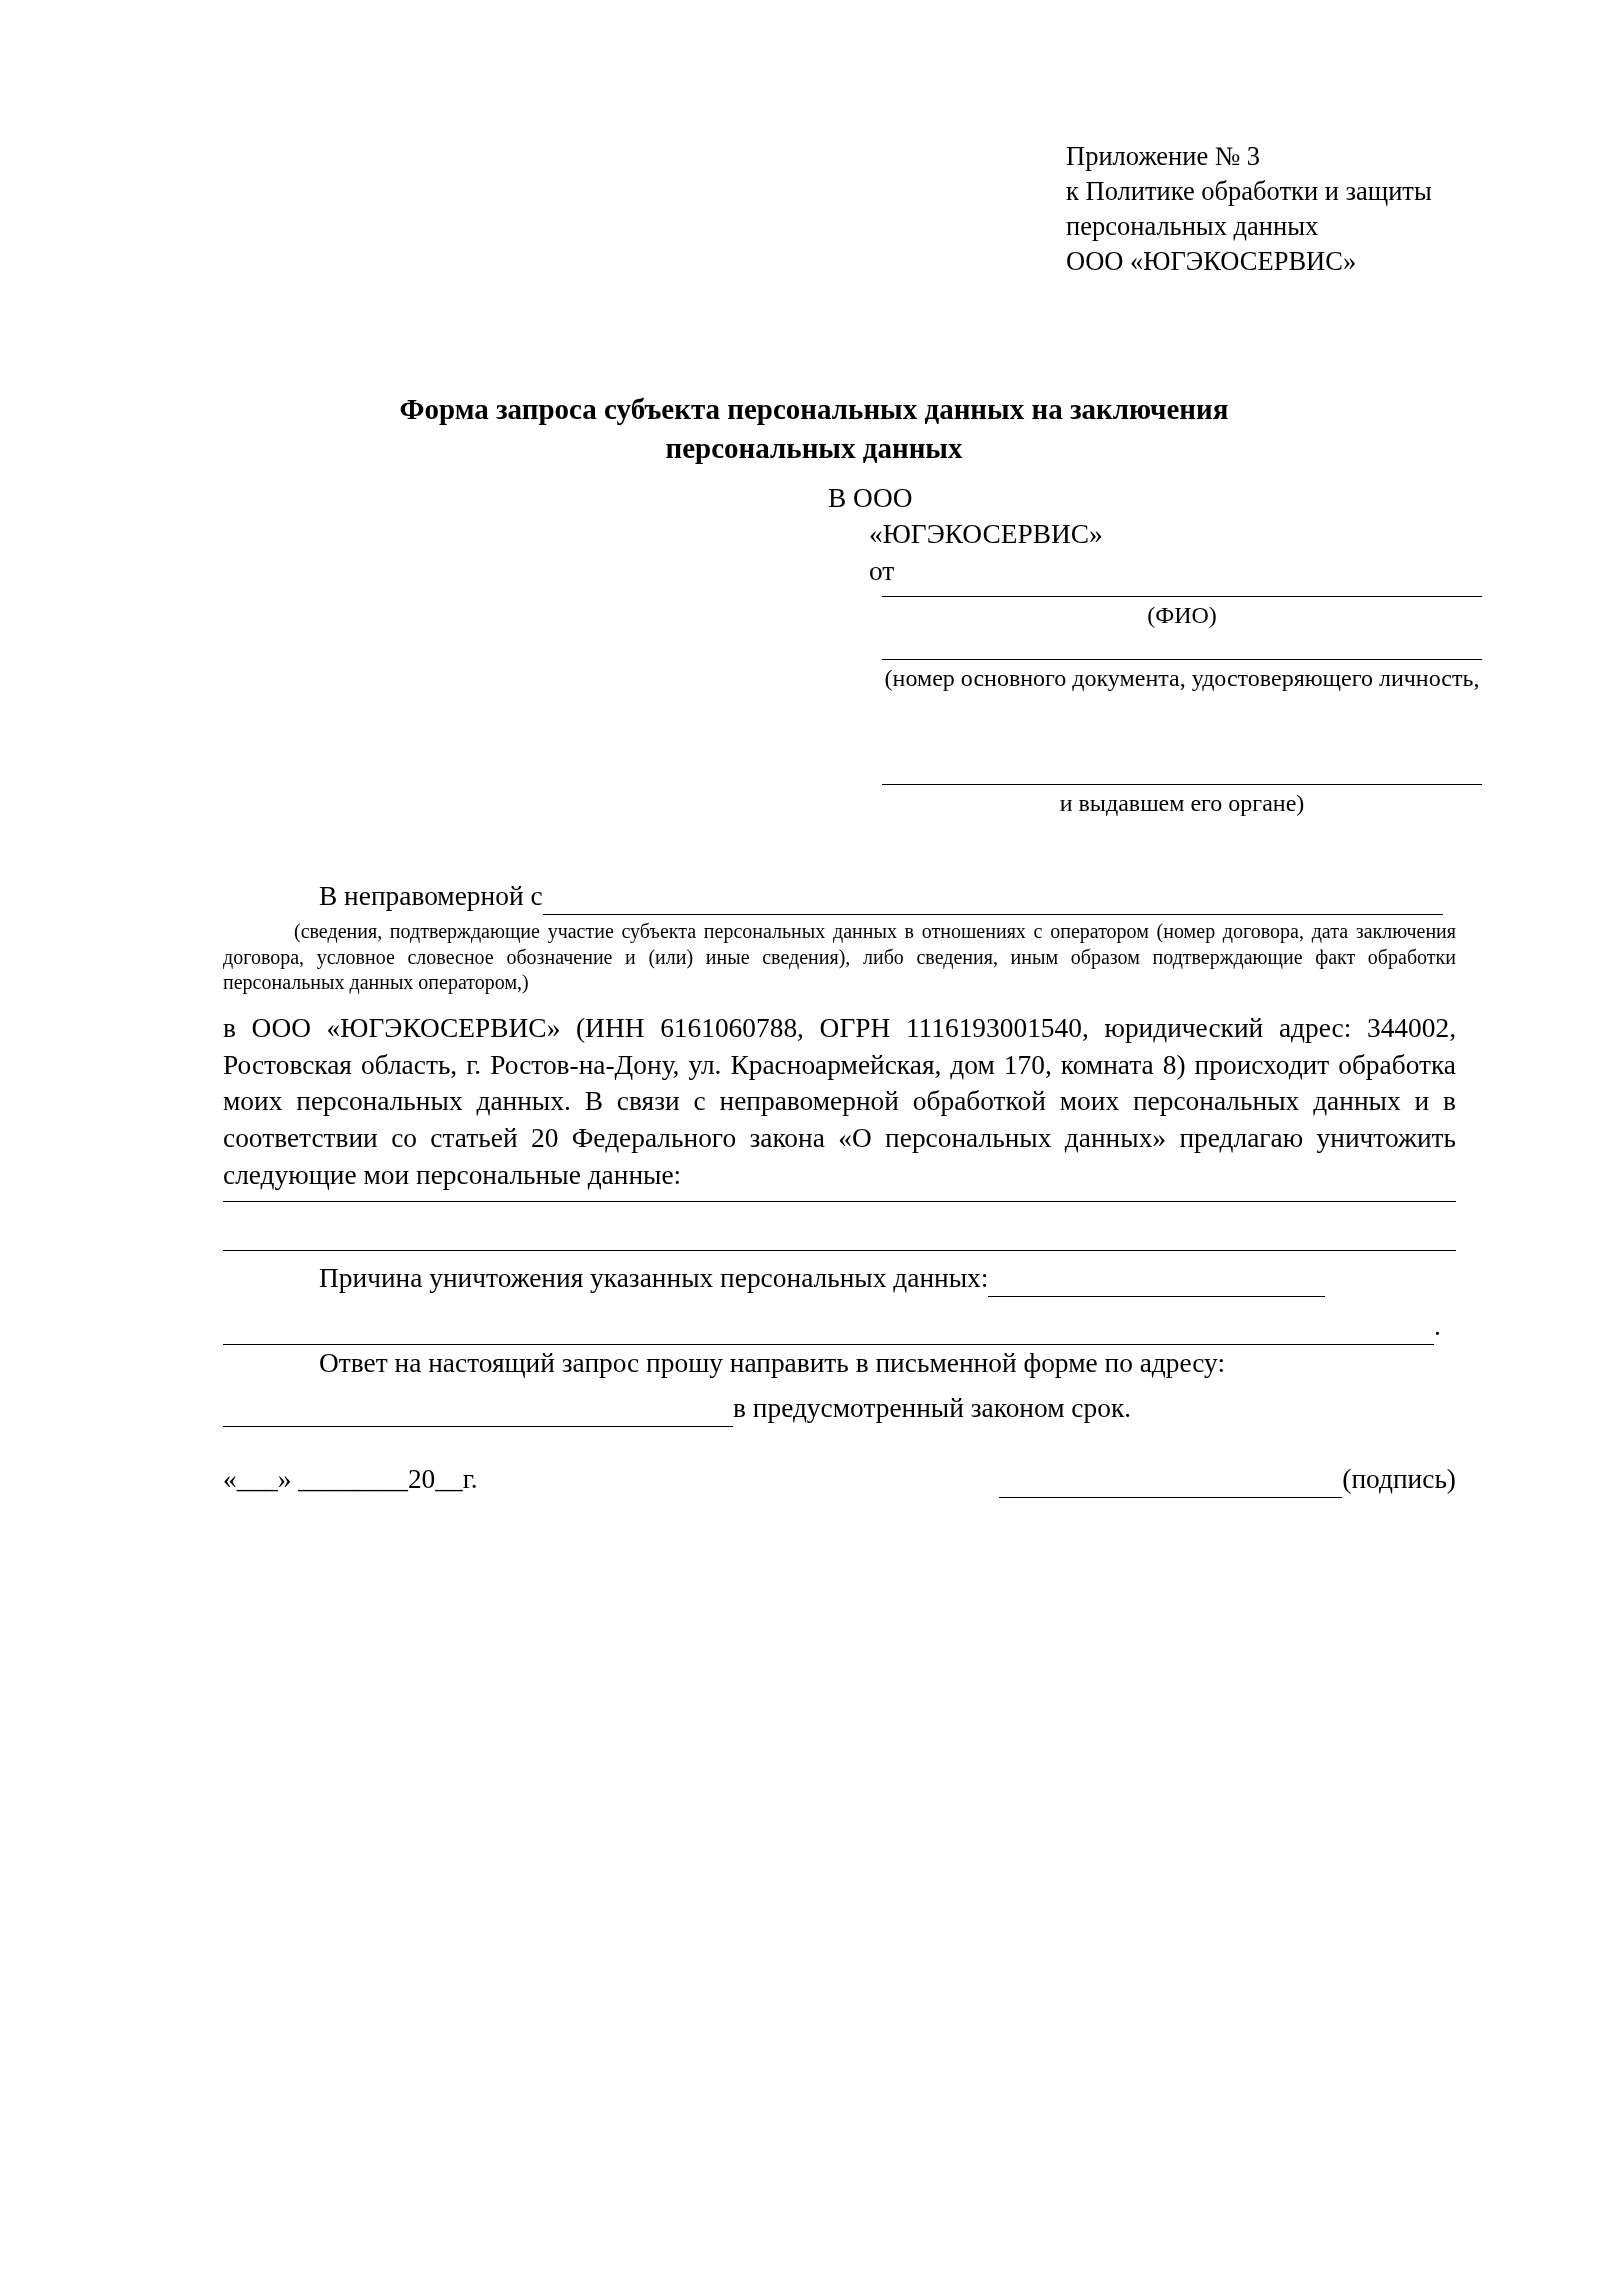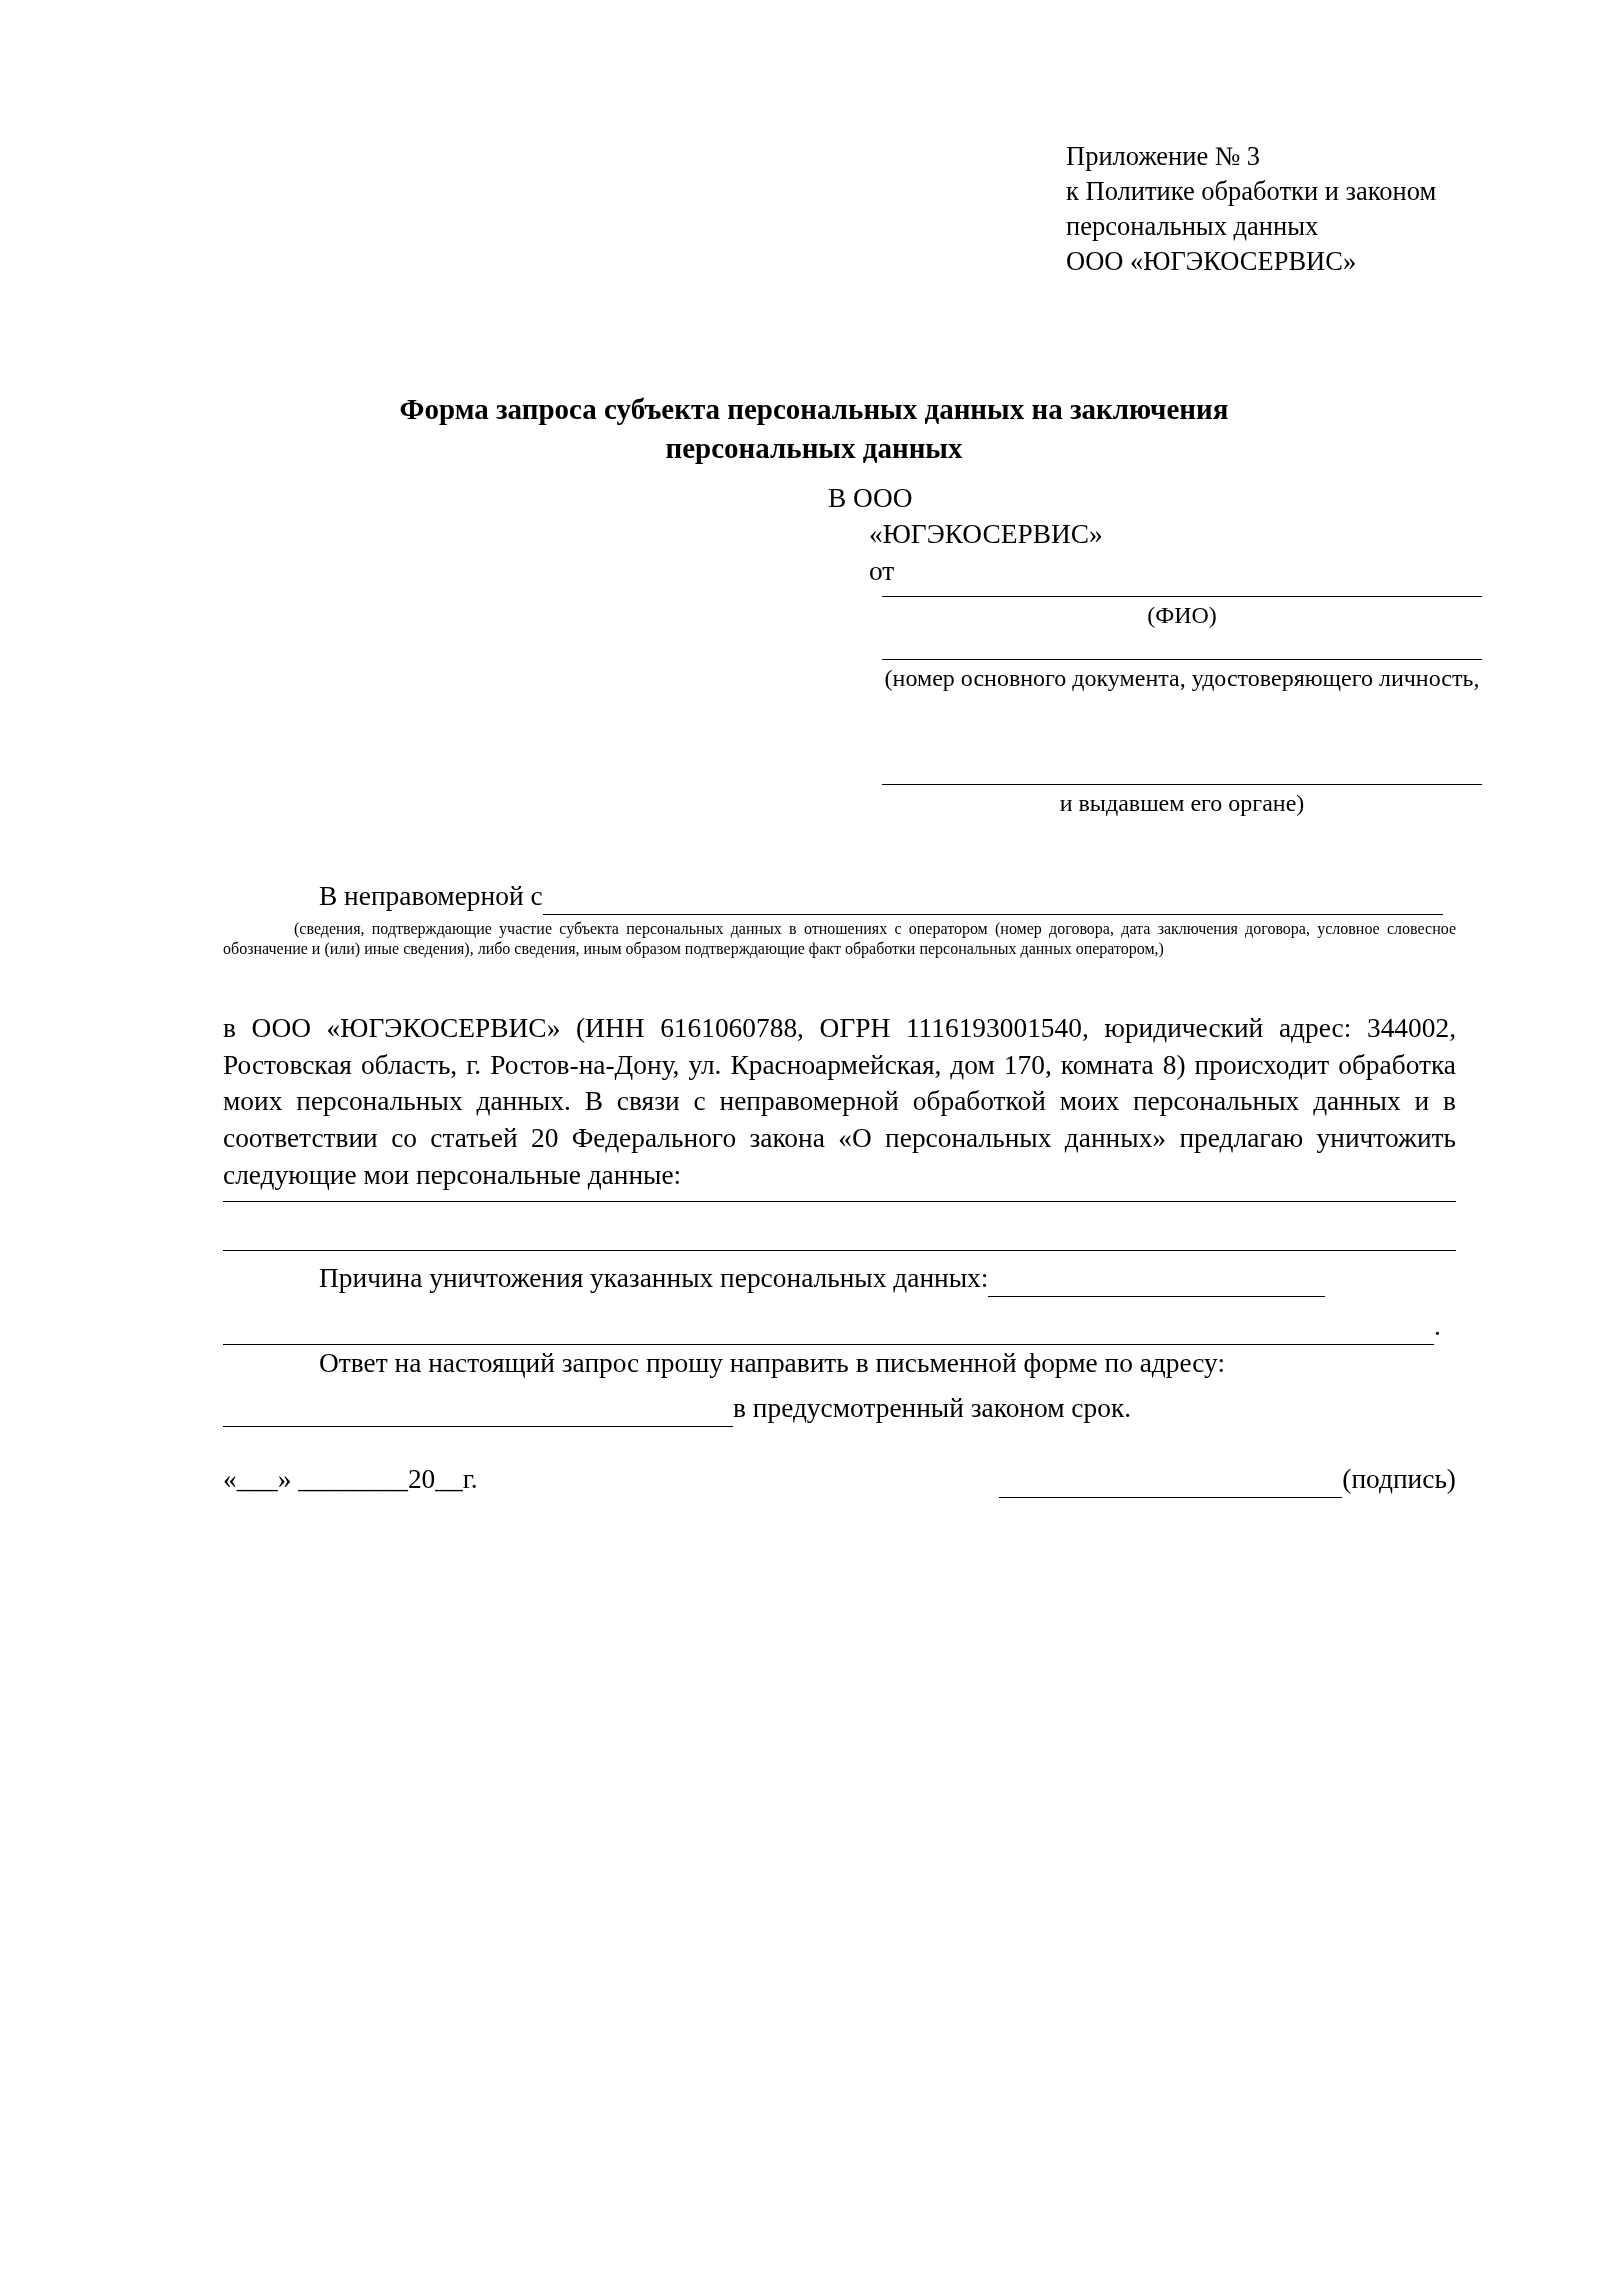--- a/index.html
+++ b/index.html
@@ -79,21 +79,21 @@
     left: 223px;
     width: 1233px;
     font-size: 27.4px;
     line-height: 1.34;
     text-align: justify;
   }
   .small-note {
     position: absolute;
     left: 223px;
     width: 1233px;
-    font-size: 16px;
+    font-size: 20px;
     line-height: 1.28;
     text-align: justify;
     text-indent: 71px;
   }
 
   .underline-inline {
     display: inline-block;
     border-bottom: 1.6px solid #000;
     vertical-align: bottom;
     height: 24.5px;
@@ -115,21 +115,21 @@
   .sig-row .left { position: absolute; left: 0; top: 0; white-space: nowrap; }
   .sig-row .right { position: absolute; right: 0; top: 0; white-space: nowrap; }
 </style>
 </head>
 <body>
 
 <div class="page">
 
   <div class="header-block">
     <div>Приложение № 3</div>
-    <div>к Политике обработки и законом</div>
+    <div>к Политике обработки и защиты</div>
     <div>персональных данных</div>
     <div>ООО «ЮГЭКОСЕРВИС»</div>
   </div>
 
   <div class="doc-title">
     <div>Форма запроса субъекта персональных данных на заключения</div>
     <div>персональных данных</div>
   </div>
 
   <div class="addressee">

